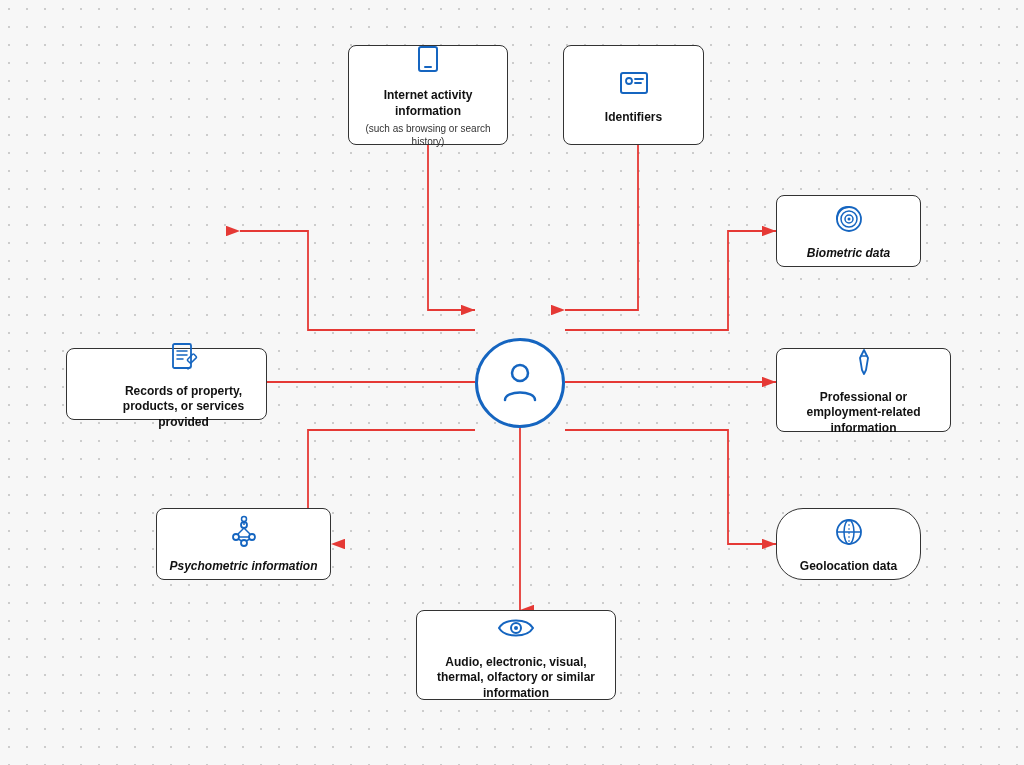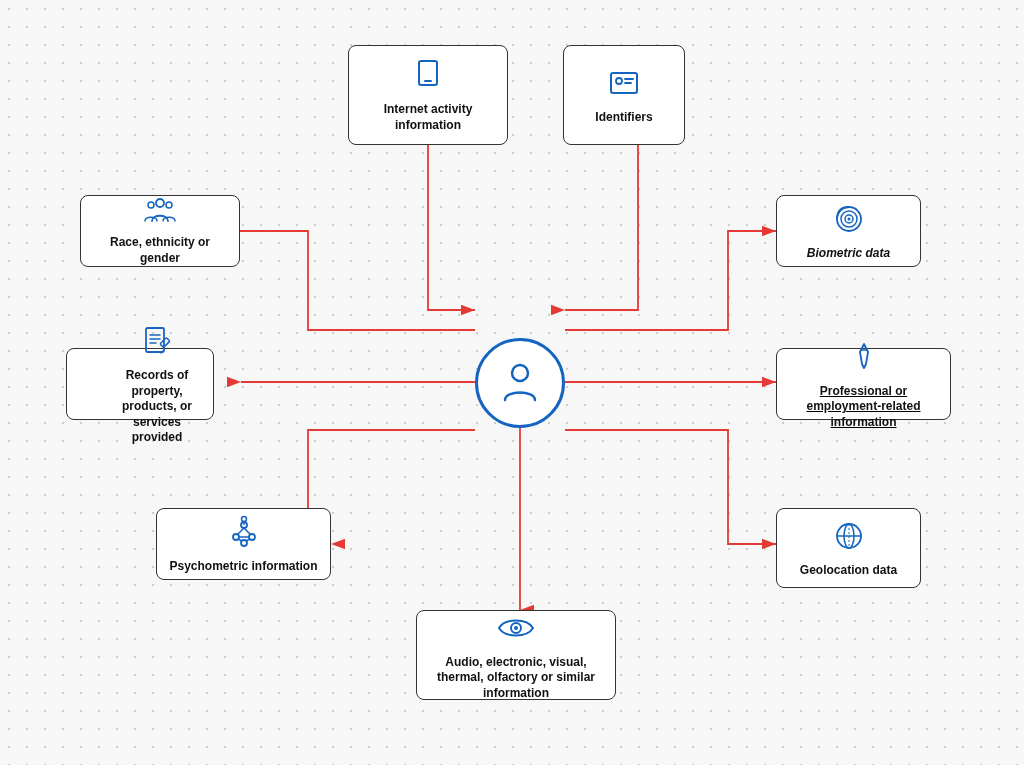--- a/index.html
+++ b/index.html
@@ -95,21 +95,21 @@
 
     
     #card-internet {
       width: 160px;
       height: 100px;
       top: 45px;
       left: 340px;
     }
 
     #card-identifiers {
-      width: 122px;
+      width: 141px;
       height: 100px;
       top: 45px;
       left: 555px;
     }
 
     #card-race {
       width: 160px;
       height: 72px;
       top: 195px;
       left: 72px;
@@ -117,47 +117,48 @@
 
     #card-biometric {
       width: 145px;
       height: 72px;
       top: 195px;
       left: 768px;
       font-style: italic;
     }
 
     #card-records {
-      width: 148px;
+      width: 201px;
       height: 72px;
       top: 348px;
       left: 58px;
       padding-left: 44px;
     }
 
     #card-professional {
       width: 175px;
-      height: 72px;
+      height: 84px;
       top: 348px;
       left: 768px;
-      text-decoration: underline;
     }
 
     #card-psychometric {
       width: 175px;
       height: 72px;
       top: 508px;
       left: 148px;
+      font-style: italic;
     }
 
     #card-geolocation {
       width: 145px;
-      height: 80px;
+      height: 72px;
       top: 508px;
       left: 768px;
+      border-radius: 27px;
     }
 
     #card-audio {
       width: 200px;
       height: 90px;
       top: 610px;
       left: 408px;
       justify-content: center;
     }
 
@@ -217,48 +218,35 @@
 
   <div class="card" id="card-internet">
     <div class="card-icon">
       
       <svg width="34" height="34" viewBox="0 0 34 34" fill="none">
         <rect x="8" y="3" width="18" height="24" rx="2" stroke="#1565C0" stroke-width="2" fill="none"></rect>
         <line x1="14" y1="23" x2="20" y2="23" stroke="#1565C0" stroke-width="2" stroke-linecap="round"></line>
       </svg>
     </div>
     <div class="card-title">Internet activity information</div>
+    <div class="card-subtitle">(such as browsing or search history)</div>
   </div>
 
   <div class="card" id="card-identifiers">
     <div class="card-icon">
       <svg width="34" height="34" viewBox="0 0 34 34" fill="none">
         <rect x="4" y="7" width="26" height="20" rx="2" stroke="#1565C0" stroke-width="2" fill="none"></rect>
         <circle cx="12" cy="15" r="3" stroke="#1565C0" stroke-width="1.8" fill="none"></circle>
         <line x1="18" y1="13" x2="26" y2="13" stroke="#1565C0" stroke-width="1.8" stroke-linecap="round"></line>
         <line x1="18" y1="17" x2="24" y2="17" stroke="#1565C0" stroke-width="1.8" stroke-linecap="round"></line>
       </svg>
     </div>
     <div class="card-title">Identifiers</div>
   </div>
 
-  <div class="card" id="card-race">
-    <div class="card-icon">
-      <svg width="34" height="28" viewBox="0 0 34 28" fill="none">
-
-        <circle cx="17" cy="6" r="4" stroke="#1565C0" stroke-width="1.8" fill="none"></circle>
-        <path d="M9 24 C9 17 25 17 25 24" stroke="#1565C0" stroke-width="1.8" fill="none" stroke-linecap="round"></path>
-        <circle cx="8" cy="8" r="3" stroke="#1565C0" stroke-width="1.5" fill="none"></circle>
-        <path d="M2 24 C2 19 14 19 14 24" stroke="#1565C0" stroke-width="1.5" fill="none" stroke-linecap="round"></path>
-        <circle cx="26" cy="8" r="3" stroke="#1565C0" stroke-width="1.5" fill="none"></circle>
-        <path d="M20 24 C20 19 32 19 32 24" stroke="#1565C0" stroke-width="1.5" fill="none" stroke-linecap="round"></path>
-      </svg>
-    </div>
-    <div class="card-title">Race, ethnicity or gender</div>
-  </div>
 
   <div class="card" id="card-biometric">
     <div class="card-icon">
       <svg width="34" height="34" viewBox="0 0 34 34" fill="none">
 
         <circle cx="17" cy="17" r="12" stroke="#1565C0" stroke-width="1.8" fill="none"></circle>
         <circle cx="17" cy="17" r="8" stroke="#1565C0" stroke-width="1.5" fill="none"></circle>
         <circle cx="17" cy="17" r="4" stroke="#1565C0" stroke-width="1.5" fill="none"></circle>
         <circle cx="17" cy="17" r="1.5" fill="#1565C0"></circle>
 

